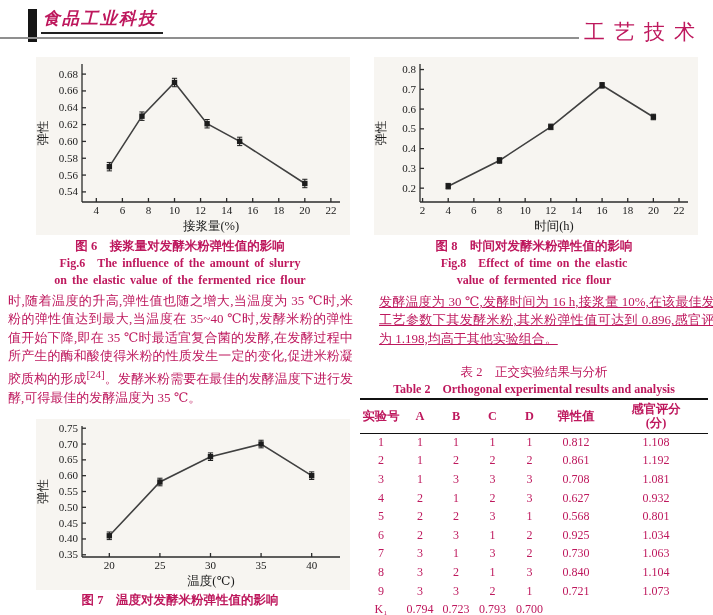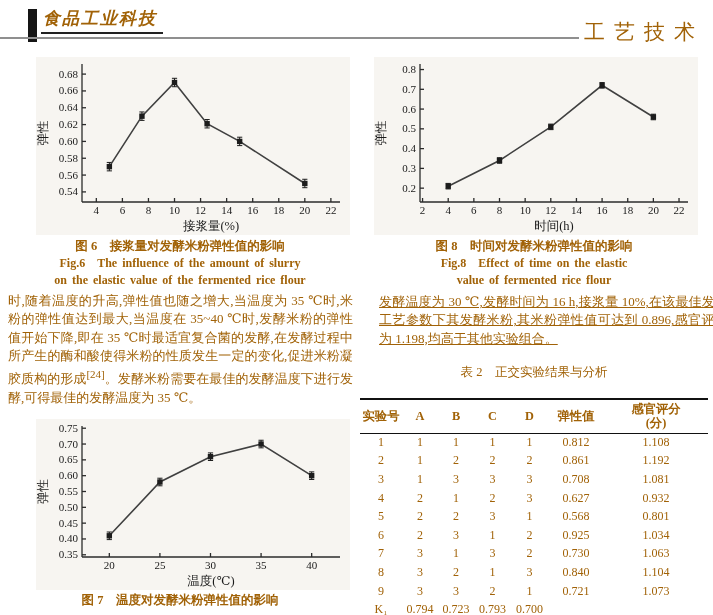--- a/index.html
+++ b/index.html
@@ -1,19 +1,19 @@
 <!DOCTYPE html>
 <html><head>
 <meta charset="utf-8">
 <style>
   * { margin:0; padding:0; box-sizing:border-box; }
   body { background:#e8e8e8; font-family:"Liberation Serif","DejaVu Serif",serif; }
   .page {
     position:relative; width:713px; height:615px; background:#ffffff;
-    margin:0 auto; overflow:hidden; color:#a16207;
+    margin:0 auto; overflow:hidden; color:#be185d;
   }
   
   .logo-bar { position:absolute; left:28px; top:9px; width:9px; height:33px; background:#151515; }
   .logo-cn {
     position:absolute; left:41px; top:7px; font-size:17px; font-weight:bold; font-style:italic;
     letter-spacing:2px; border-bottom:2px solid #222; padding:0 6px 2px 2px; white-space:nowrap;
   }
   .header-rule { position:absolute; left:0; top:37px; width:579px; height:2px; background:#8f8f8f; }
   .journal-en {
     position:absolute; left:40px; top:42px; width:305px; text-align:center;
@@ -266,20 +266,21 @@
 
   <p class="para para-left"><span>时,随着温度的升高,弹性值也随之增大,当温度为 35 ℃时,米粉的弹性值达到最大,当温度在 35~40 ℃时,发酵米粉的弹性值开始下降,即在 35 ℃时最适宜复合菌的发酵,在发酵过程中所产生的酶和酸使得米粉的性质发生一定的变化,促进米粉凝胶质构的形成</span><sup>[24]</sup><span>。发酵米粉需要在最佳的发酵温度下进行发酵,可得最佳的发酵温度为 35 ℃。</span></p>
 
   <p class="para para-right">发酵温度为 30 ℃,发酵时间为 16 h,接浆量 10%,在该最佳发酵工艺参数下其发酵米粉,其米粉弹性值可达到 0.896,感官评分为 1.198,均高于其他实验组合。</p>
 
   <div class="caption cap-fig7">
     <div class="cn">图 7　温度对发酵米粉弹性值的影响</div>
   </div>
 
   <div class="tbl-title">表 2　正交实验结果与分析</div>
+  <div class="tbl-title-en">Table 2　Orthogonal experimental results and analysis</div>
   <table class="ortho">
     <colgroup>
         <col class="c0">
         <col class="c1">
         <col class="c2">
         <col class="c3">
         <col class="c4">
         <col class="c5">
         <col class="c6">
       </colgroup>

